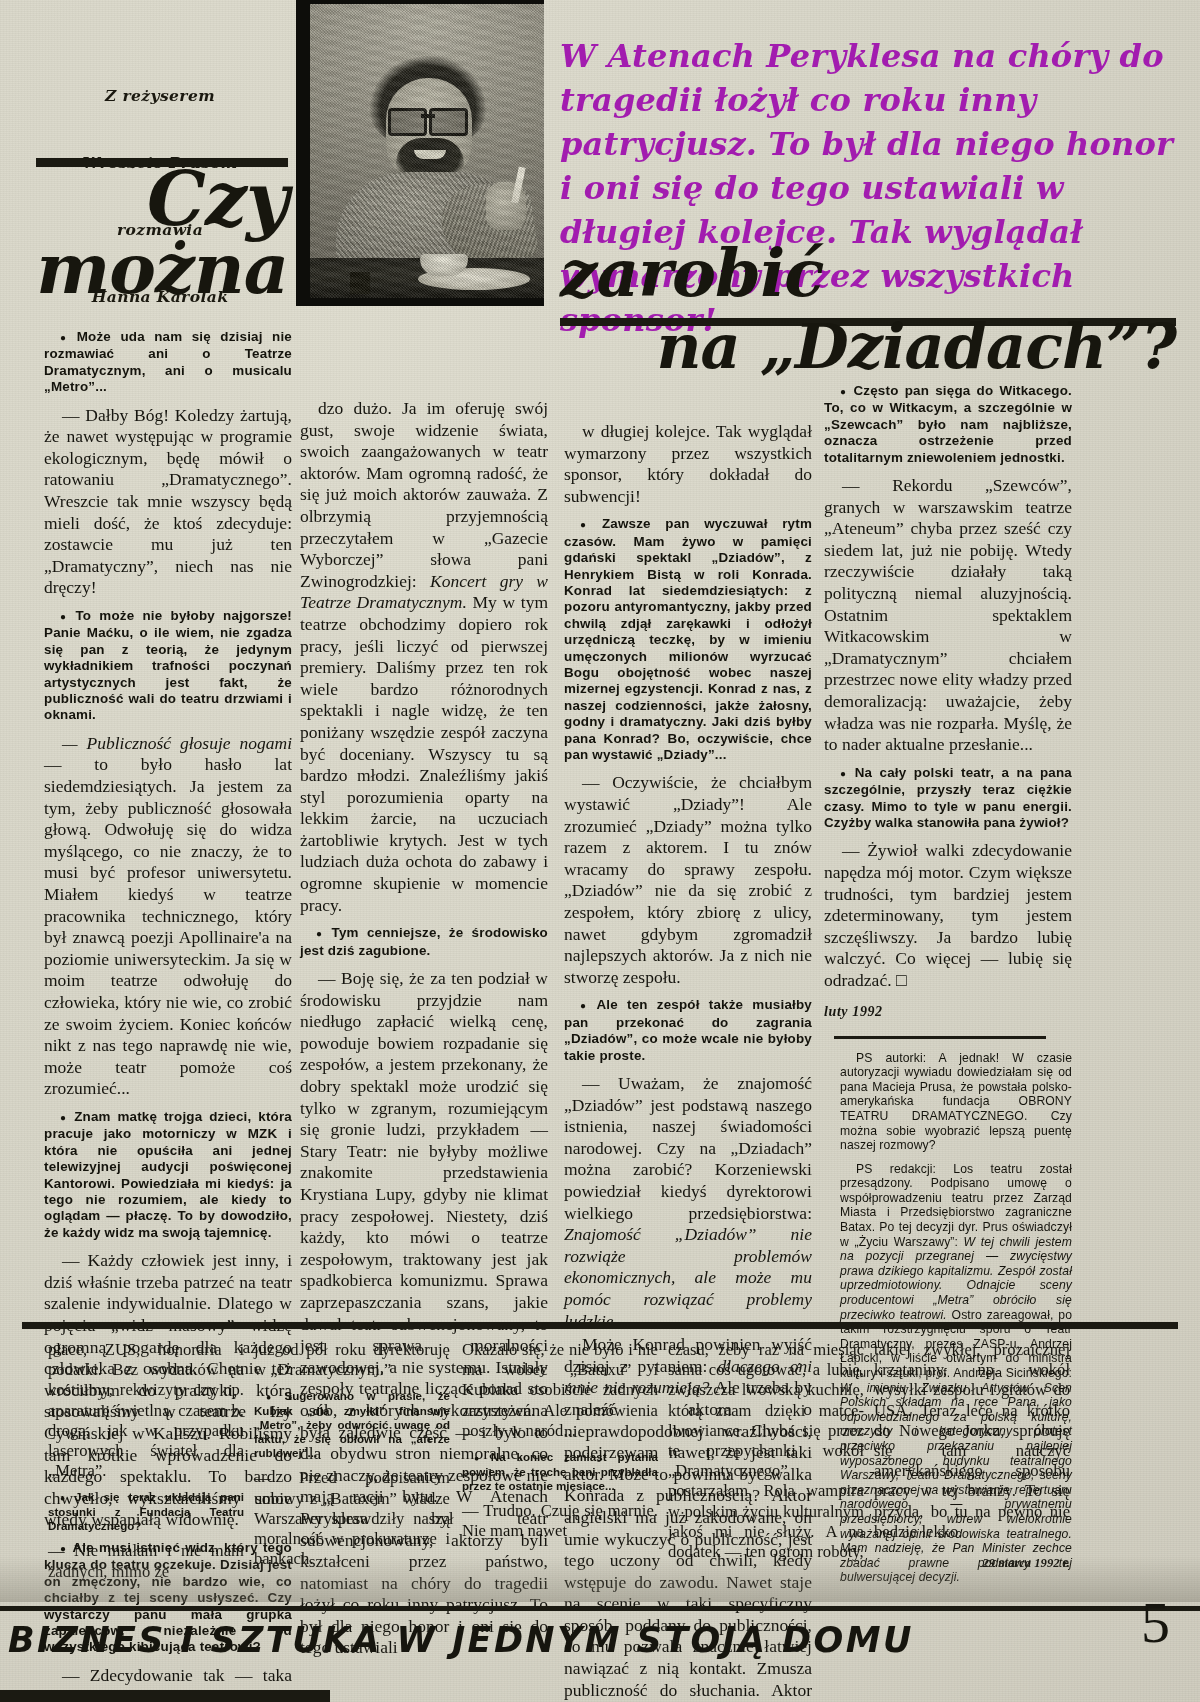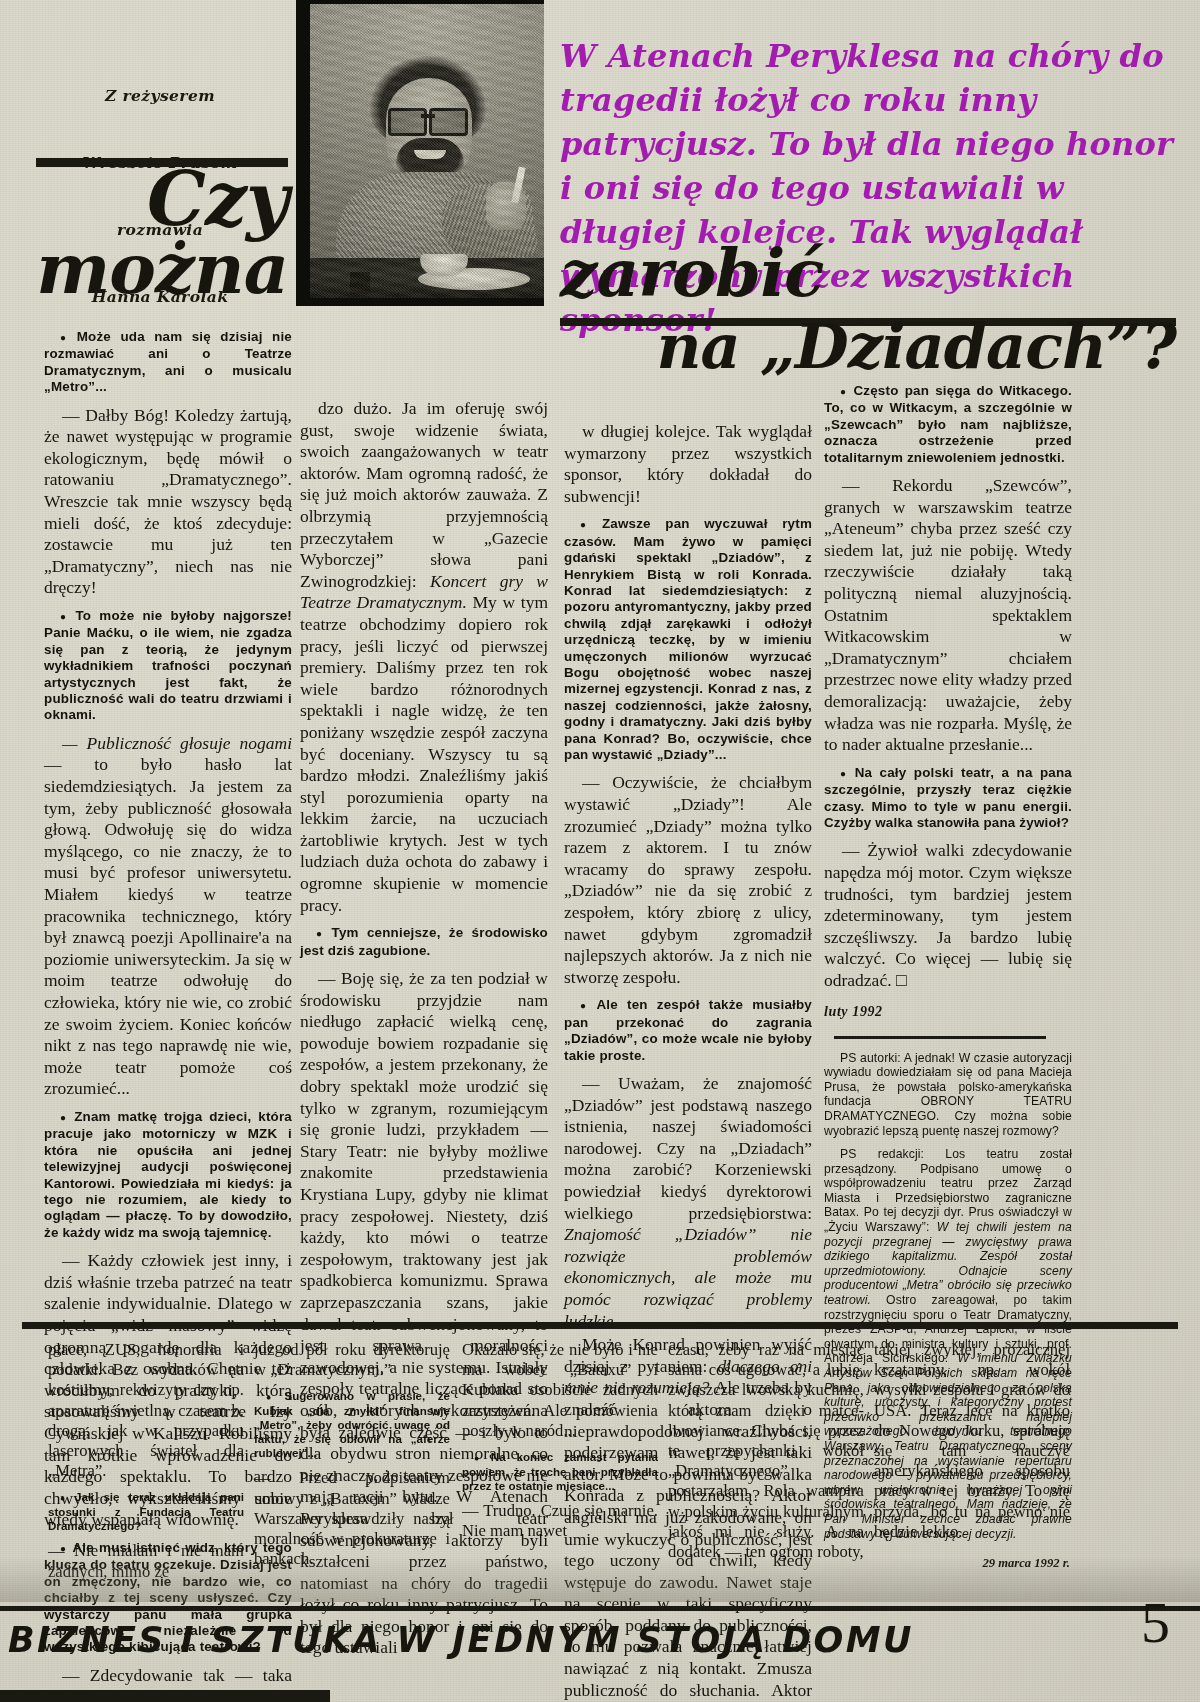--- a/index.html
+++ b/index.html
@@ -230,21 +230,21 @@
     font-family:"Liberation Serif", serif;
     font-style:italic;font-weight:bold;
     font-size:14px;letter-spacing:.6px;
     text-indent:0;
   }
 
   .ps-rule{
     width:212px;height:3px;background:#1c1b13;margin:16px 0 12px 10px;
   }
   p.ps{
-    margin:0 0 9px 0;
+    margin:0 0 9px 16px;
     font-family:"Liberation Sans", sans-serif;
     font-size:12.2px;line-height:14.6px;
     text-align:justify;text-indent:16px;
     letter-spacing:.1px;
     color:#15140d;
   }
   p.ps em{font-style:italic;}
 
   
   .div-rule{

